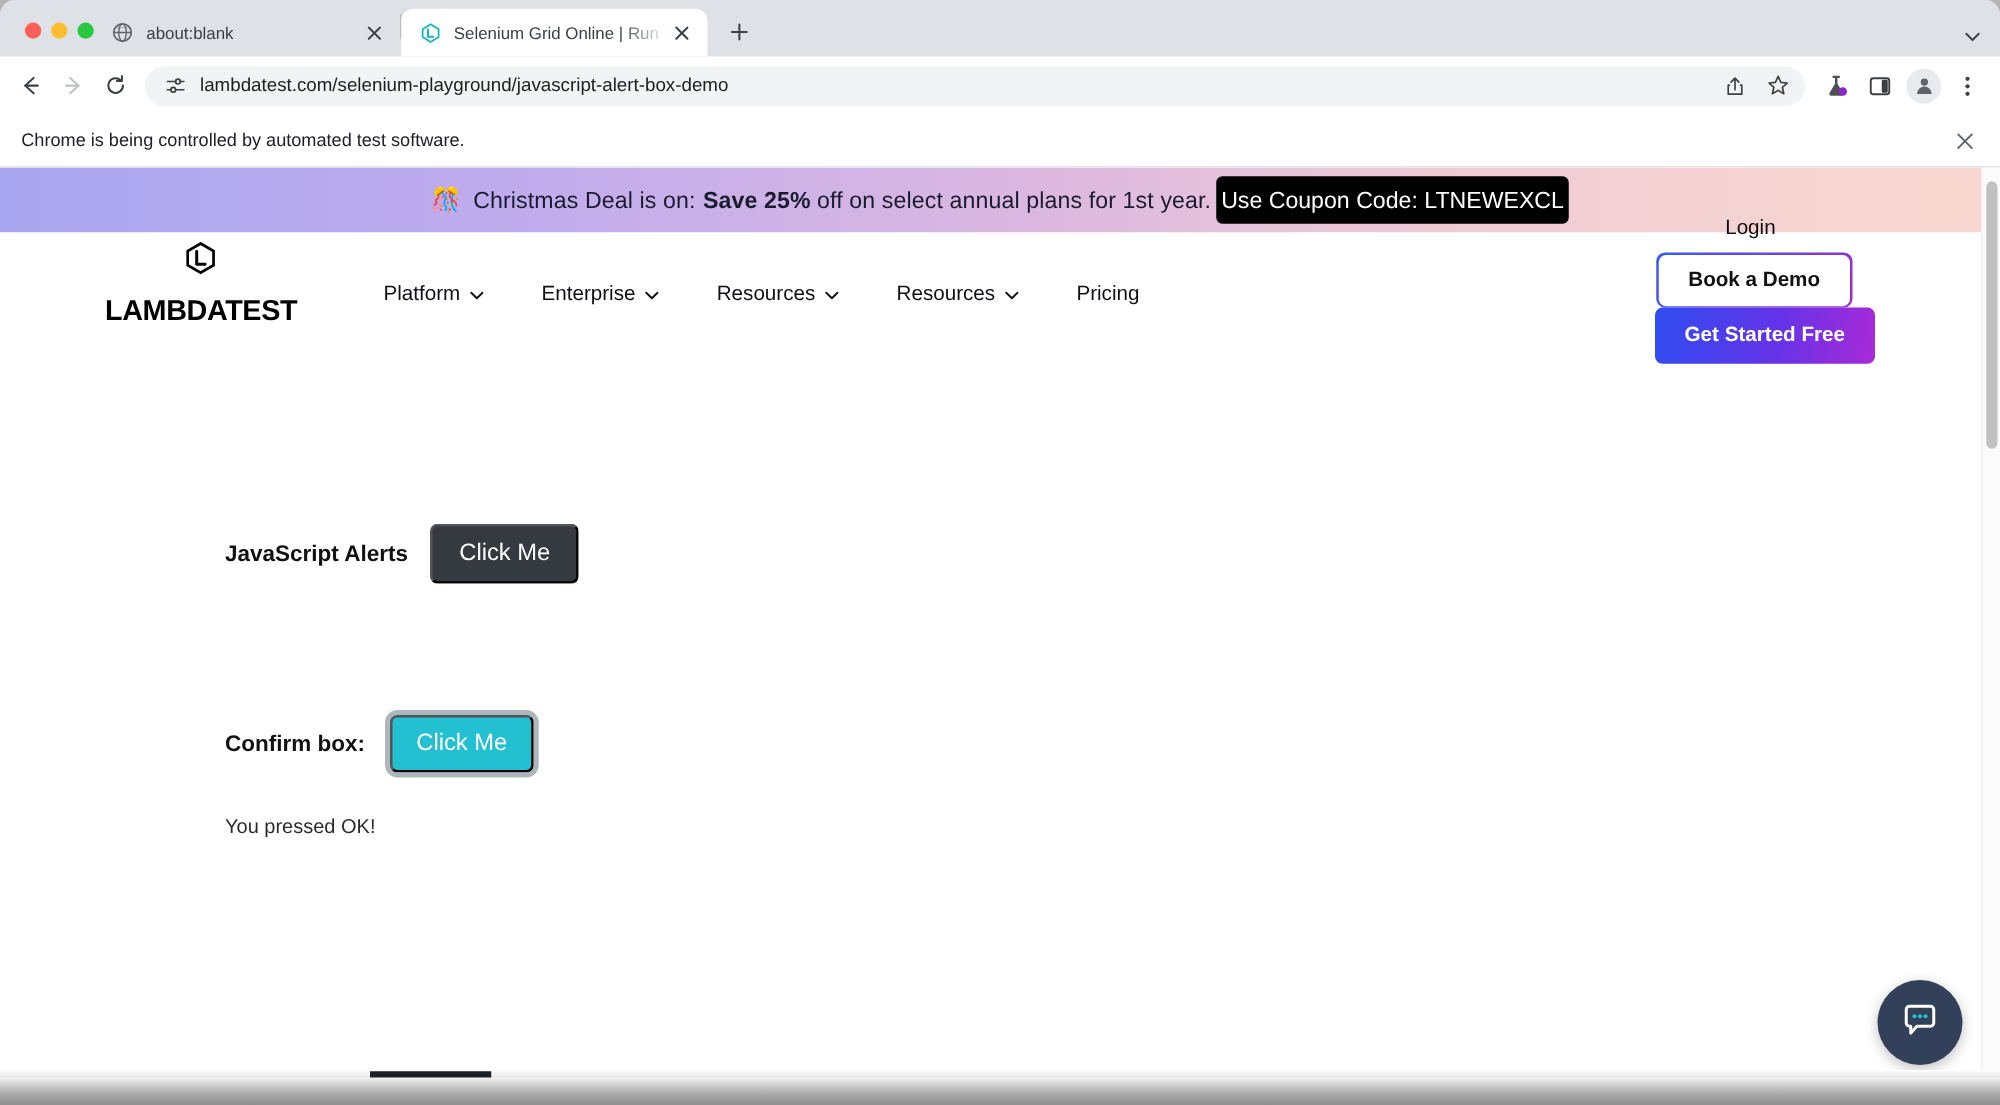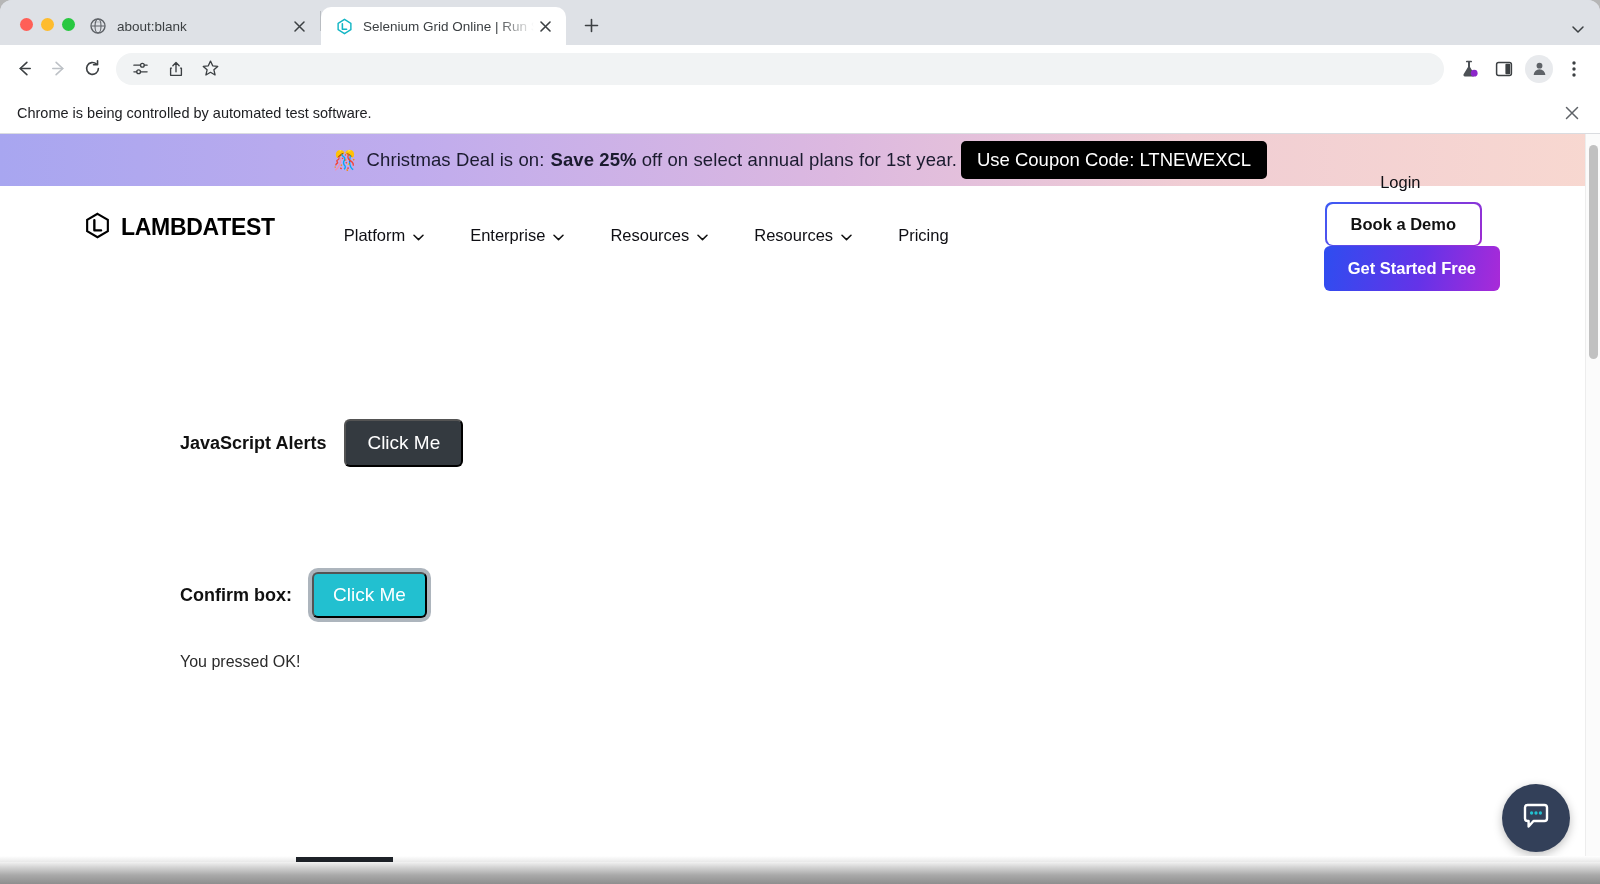--- a/index.html
+++ b/index.html
@@ -123,32 +123,32 @@
     background: linear-gradient(90deg, #a8a6f0 0%, #c0aced 26%, #dcb8e0 52%, #f0cdd4 74%, #f8d8d0 100%);
     display: flex; align-items: center; justify-content: center;
     gap: 0;
   }
   .promo-emoji { font-size: 19px; margin-right: 10px; line-height: 1; }
   .promo-text { font-size: 18.5px; color: #1b1b2f; letter-spacing: .1px; }
   .promo-coupon {
     margin-left: 4px;
     background: #000000; color: #ffffff;
     font-size: 18.5px;
-    padding: 8px 16px; border-radius: 5px;
+    padding: 8px 4px; border-radius: 5px;
     white-space: nowrap;
   }
 
   
   .site-nav {
     height: 82px;
     display: flex; align-items: center;
     padding: 0 100px 0 84px;
     background: #ffffff;
   }
-  .logo { display: flex; align-items: center; gap: 10px; }
+  .logo { display: flex; align-items: center; gap: 10px; flex-direction: column; }
   .logo-text { font-size: 23px; font-weight: 800; letter-spacing: -0.3px; color: #000; }
   .nav-links { display: flex; align-items: center; margin-left: 52px; gap: 12px; margin-top: 16px; }
   .nav-link {
     display: flex; align-items: center; gap: 8px;
     font-size: 16.5px; color: #0f0f14;
     padding: 8px 17px;
   }
   .chev { display: inline-block; }
   .nav-right { margin-left: auto; display: flex; align-items: center; gap: 0; flex-direction: column; }
   .nav-login { font-size: 16.5px; color: #0f0f14; padding: 10px 22px; }
@@ -330,20 +330,21 @@
 
     <div class="omnibox">
       <span class="site-info">
         <svg width="17" height="17" viewBox="0 0 18 18">
           <path d="M2 5.5 H9 M13 5.5 H16" stroke="#3c4043" stroke-width="1.4" stroke-linecap="round"></path>
           <circle cx="11" cy="5.5" r="2" fill="none" stroke="#3c4043" stroke-width="1.4"></circle>
           <path d="M2 12.5 H5 M9 12.5 H16" stroke="#3c4043" stroke-width="1.4" stroke-linecap="round"></path>
           <circle cx="7" cy="12.5" r="2" fill="none" stroke="#3c4043" stroke-width="1.4"></circle>
         </svg>
       </span>
+      <span class="url-text" title="lambdatest.com/selenium-playground/javascript-alert-box-demo">lambdatest.com/selenium-playground/javascript-alert-box-demo</span>
       <span class="omni-actions">
         <span class="tb-btn">
           <svg width="18" height="18" viewBox="0 0 20 20">
             <path d="M10 13 V3 M6.5 6.3 L10 2.8 L13.5 6.3" fill="none" stroke="#3c4043" stroke-width="1.5" stroke-linecap="round" stroke-linejoin="round"></path>
             <path d="M5 9 H4 V17 H16 V9 H15" fill="none" stroke="#3c4043" stroke-width="1.5" stroke-linecap="round" stroke-linejoin="round"></path>
           </svg>
         </span>
         <span class="tb-btn">
           <svg width="19" height="19" viewBox="0 0 20 20">
             <path d="M10 2.2 L12.3 7.2 L17.6 7.8 L13.6 11.4 L14.8 16.8 L10 14 L5.2 16.8 L6.4 11.4 L2.4 7.8 L7.7 7.2 Z" fill="none" stroke="#3c4043" stroke-width="1.4" stroke-linejoin="round"></path>

